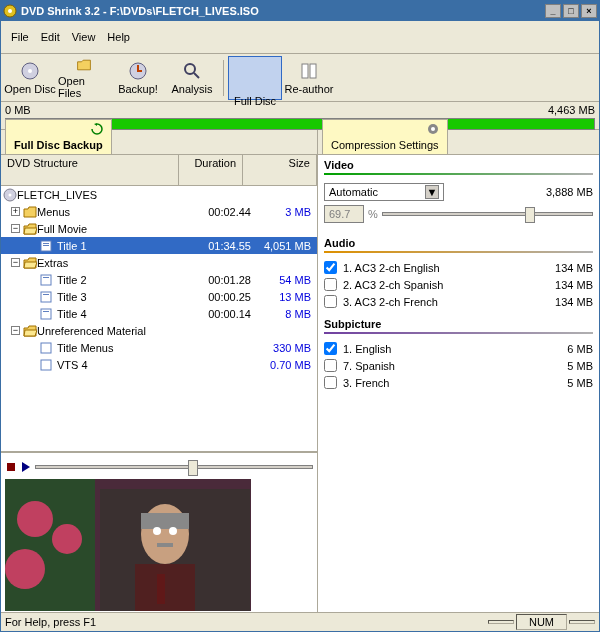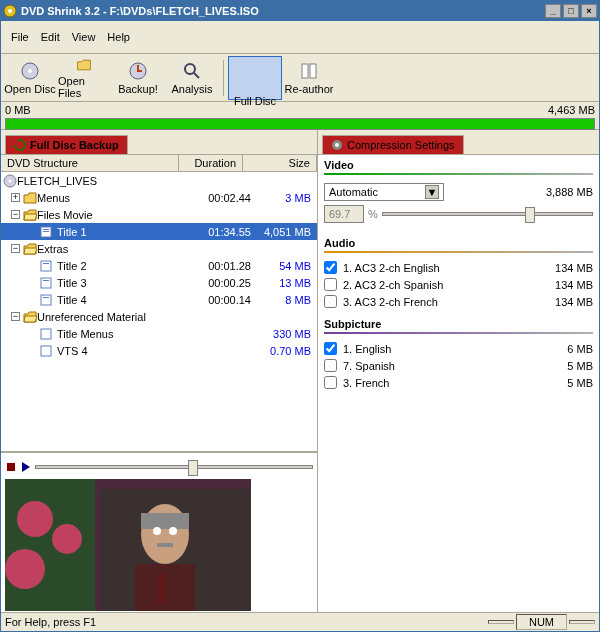--- a/index.html
+++ b/index.html
@@ -16,22 +16,22 @@
 .tbtn.sel { border: 1px solid #316ac5; background: #c1d2ee; gap: 44px; }
 .tbtn .ticon { width: 20px; height: 20px; margin-bottom: 2px; }
 .tsep { width: 1px; height: 36px; background: #aca899; margin: 0 4px; }
 .capacity { height: 28px; padding: 2px 4px; border-bottom: 1px solid #aca899; }
 .capacity .labels { display: flex; justify-content: space-between; font-size: 10px; }
 .capbar { height: 12px; background: #17c800; border: 1px solid #808080; margin-top: 2px; }
 .main { flex: 1; display: flex; }
 .left { width: 316px; display: flex; flex-direction: column; }
 .right { flex: 1; display: flex; flex-direction: column; border-left: 1px solid #aca899; }
 .tabhdr { height: 24px; display: flex; align-items: flex-end; padding: 0 4px; }
-.tab { background: #b91c1c; border: 1px solid #aca899; border-bottom: none; padding: 3px 8px; display: flex; align-items: flex-end; gap: 4px; }
-.listhdr { background: #ece9d8; height: 18px; display: flex; border-bottom: 1px solid #aca899; border-top: 1px solid #aca899; }
+.tab { background: #fef9c3; border: 1px solid #aca899; border-bottom: none; padding: 3px 8px; display: flex; align-items: flex-end; gap: 4px; flex-direction: column; }
+.listhdr { background: #ece9d8; height: 32px; display: flex; border-bottom: 1px solid #aca899; border-top: 1px solid #aca899; }
 .listhdr span { padding: 2px 6px; border-right: 1px solid #aca899; }
 .tree { flex: 1; background: #fff; overflow: auto; border-bottom: 1px solid #aca899; }
 .trow { display: flex; align-items: center; height: 17px; padding-right: 6px; }
 .trow.sel { background: #316ac5; color: #fff; }
 .trow .tg { width: 9px; height: 9px; border: 1px solid #808080; background: #fff; color: #000; display: flex; align-items: center; justify-content: center; font-size: 9px; margin-right: 3px; line-height: 1; }
 .trow .ic { width: 14px; height: 14px; margin-right: 4px; }
 .trow .nm { flex: 1; }
 .trow .dur { width: 70px; text-align: right; }
 .trow .sz { width: 60px; text-align: right; }
 .blue { color: #0000dd; }
@@ -168,21 +168,21 @@
           <span class="nm">Menus</span>
           <span class="dur">00:02.44</span>
           <span class="sz blue">3 MB</span>
         </div>
         <div class="trow" style="padding-left:10px">
           <div class="tg">−</div>
           <svg class="folder-ic" viewBox="0 0 14 12">
               <path d="M1 3 L5 3 L6 1 L13 1 L13 11 L1 11 Z" fill="#f4d060" stroke="#a07000"></path>
               <path d="M2 5 L14 5 L12 11 L1 11 Z" fill="#fce890" stroke="#a07000"></path>
             </svg>
-          <span class="nm">Files Movie</span>
+          <span class="nm">Full Movie</span>
         </div>
         <div class="trow sel" style="padding-left:38px">
           <svg class="ic" viewBox="0 0 14 14">
               <rect x="2" y="2" width="10" height="10" fill="#fff" stroke="#6080c0"></rect>
               <rect x="4" y="4" width="6" height="1" fill="#6080c0"></rect>
               <rect x="4" y="6" width="6" height="1" fill="#6080c0"></rect>
             </svg>
           <span class="nm">Title 1</span>
           <span class="dur">01:34.55</span>
           <span class="sz">4,051 MB</span>

